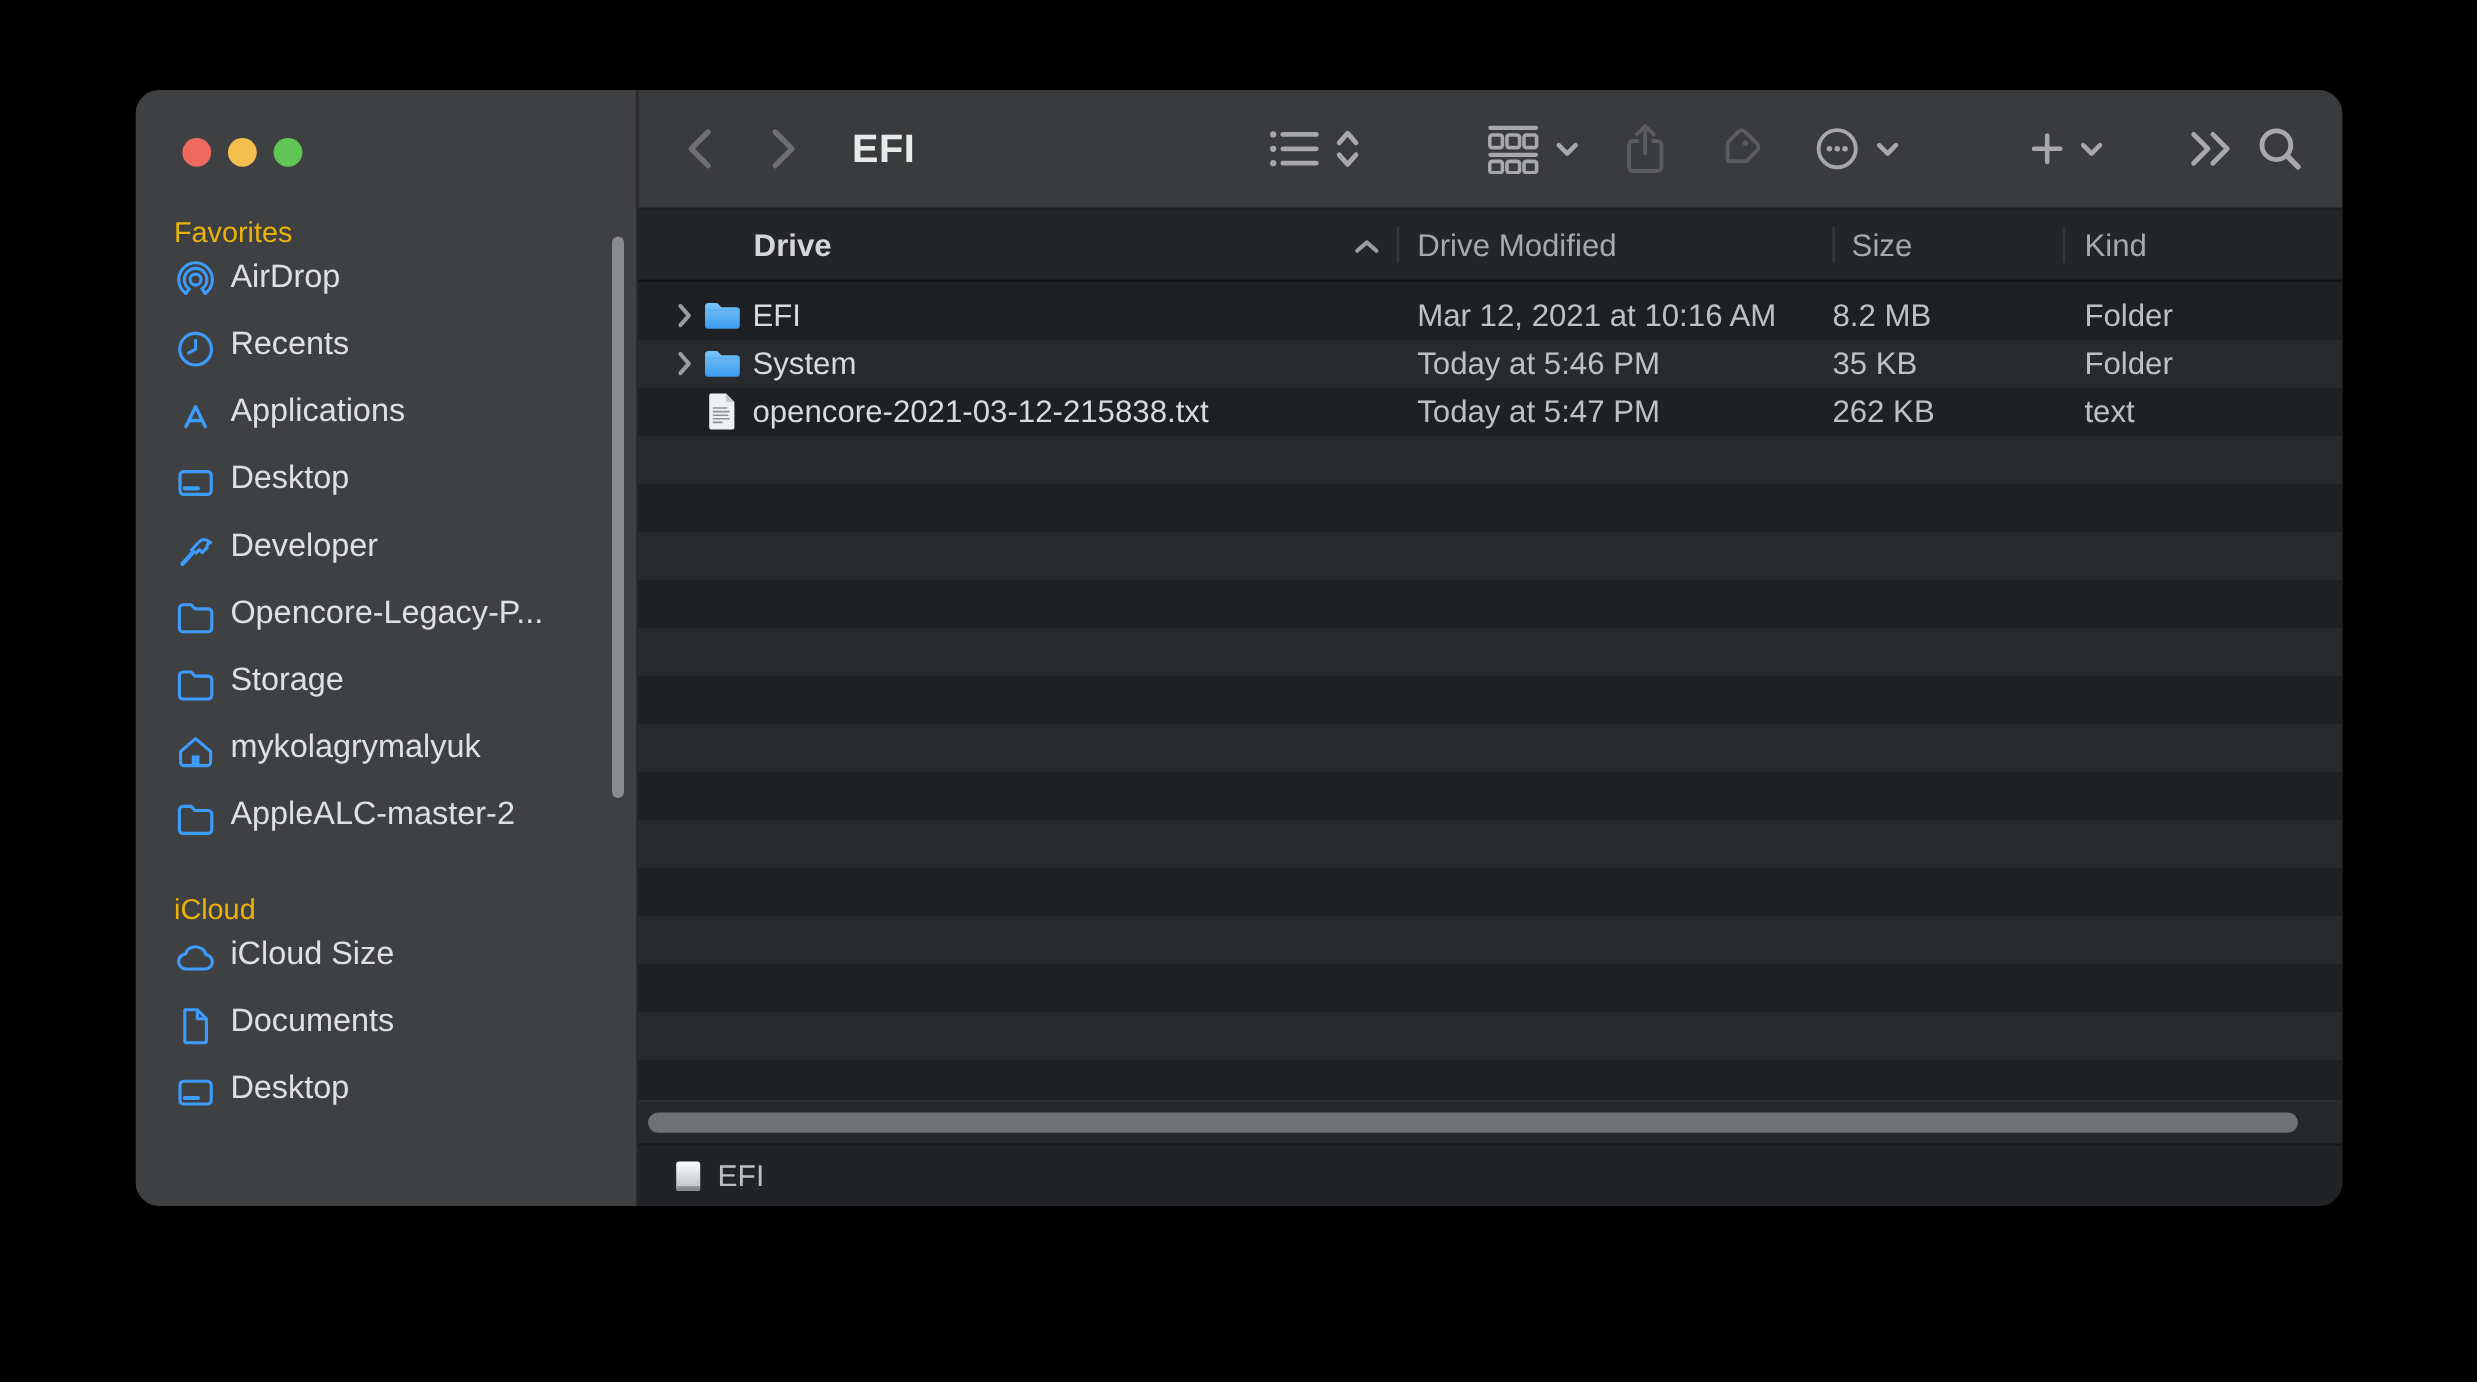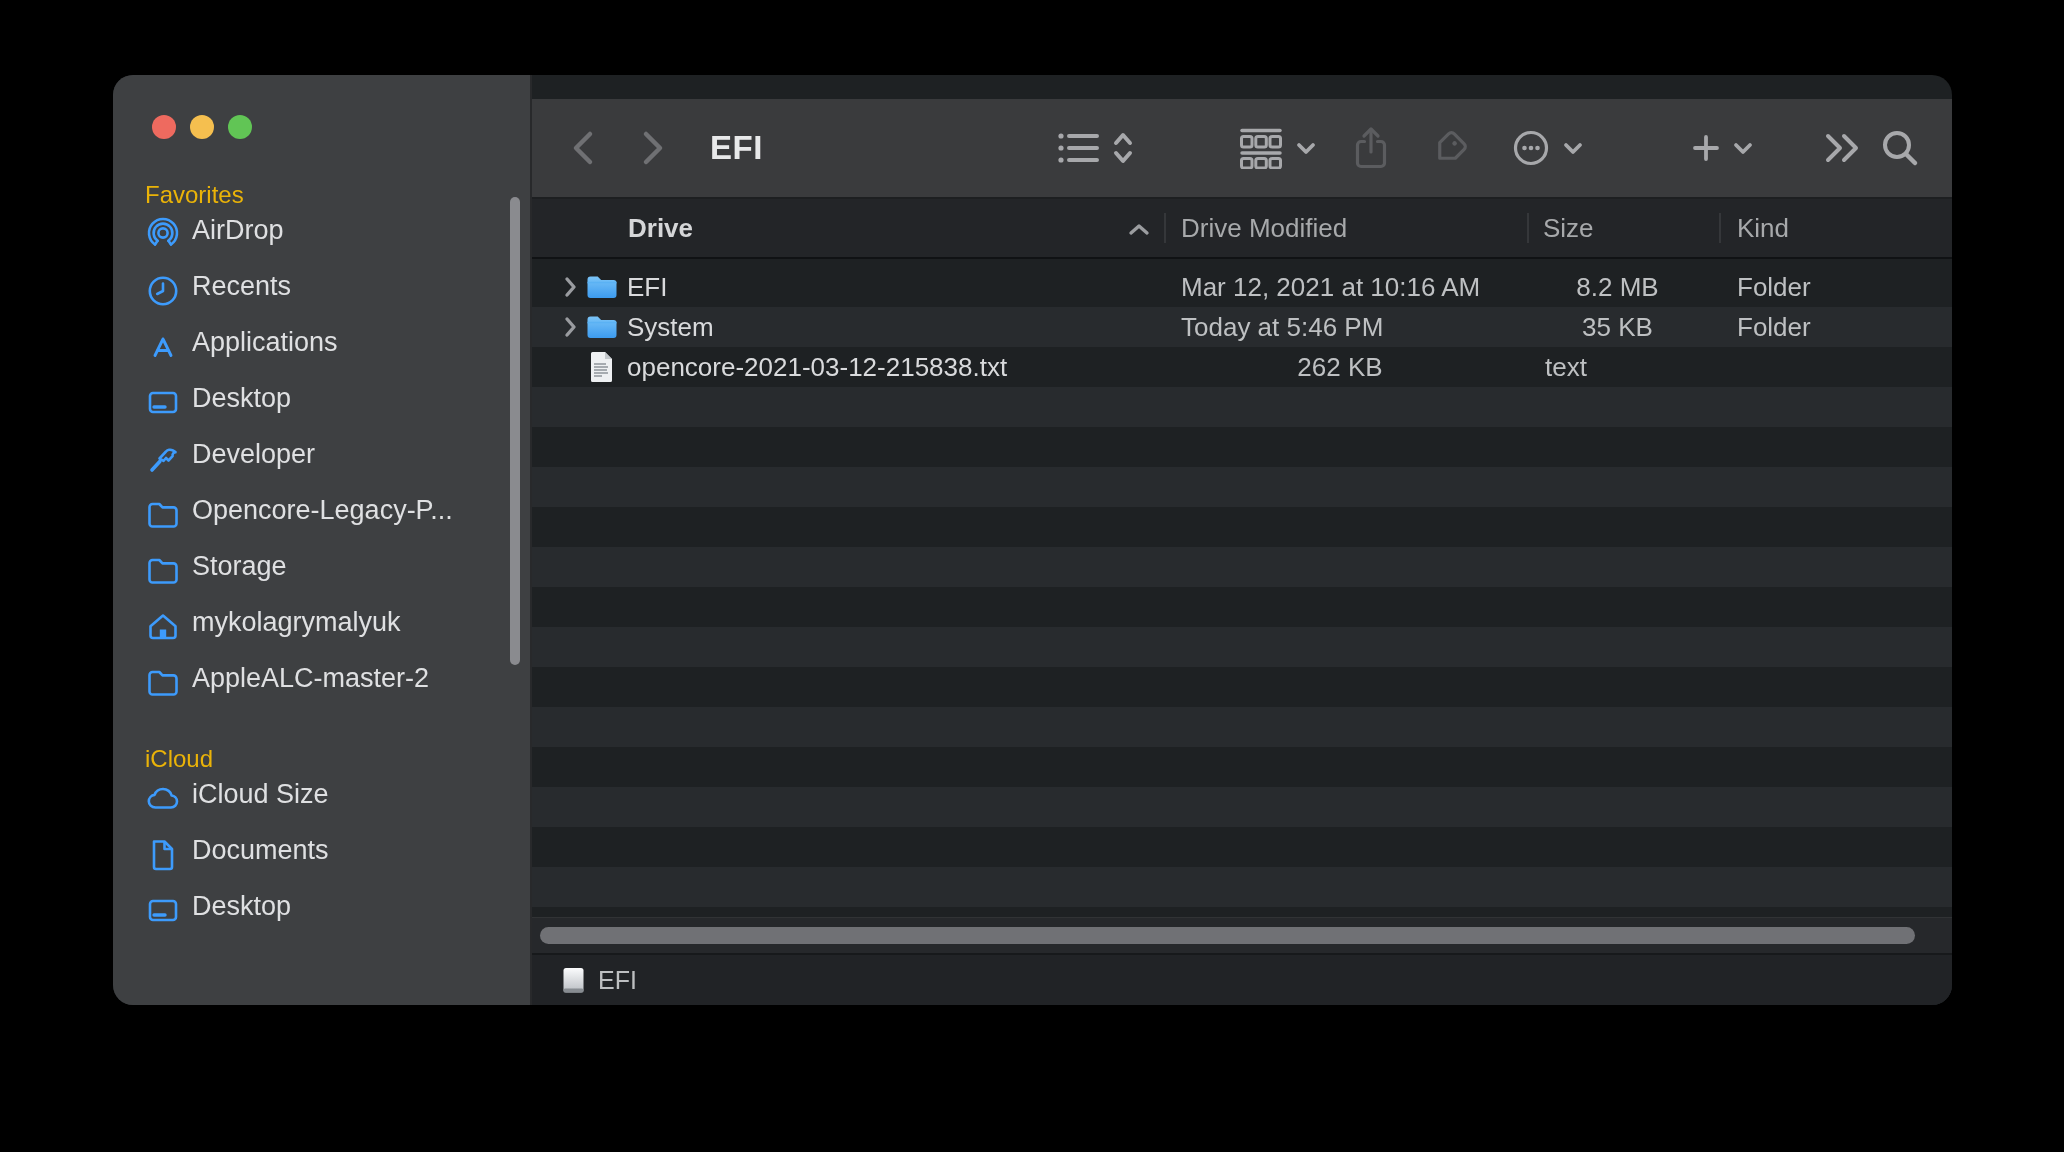--- a/index.html
+++ b/index.html
@@ -19,21 +19,21 @@
   .side-title { font-size:24px; font-weight:normal; color:#eab308; height:34px; padding-left:2px; }
   .side-item { display:flex; align-items:flex-start; height:56px; }
   .side-item .ic { width:40px; height:40px; display:flex; align-items:center; justify-content:center;
                    color:#3d9bfc; flex:0 0 40px; }
   .side-item .lbl { margin-left:9px; font-size:27px; color:#dfe0e2; white-space:nowrap; }
   .side-title.icloud { margin-top:26px; }
   .side-vscroll { position:absolute; top:122px; right:10px; width:10px; height:468px;
                   border-radius:5px; background:#8a8b8f; }
 
   
-  .main { position:relative; flex:1; display:flex; flex-direction:column; background:#1e2123; min-width:0;margin-top:24px; }
+  .main { position:relative; flex:1; display:flex; flex-direction:column; background:#1e2123; min-width:0; }
 
   
   .toolbar { position:relative; height:100px; flex:0 0 100px; background:#3a3b3d;
              border-bottom:2px solid #1d1f21; }
   .tb { position:absolute; top:0; height:98px; display:flex; align-items:center; color:#a7a8ab; }
   .tb.dim { color:#5b5c5f; }
   .tb.nav { color:#6f7073; }
   .tb .gap { width:13px; }
   .win-title { position:absolute; left:178px; top:0; height:98px; display:flex; align-items:center;
                font-size:33px; font-weight:bold; color:#e8e9ea; letter-spacing:.5px; }
@@ -53,21 +53,21 @@
   
   .list { flex:1; border-top:8px solid #1e2123;
           background:repeating-linear-gradient(180deg,#1e2123 0 40px,#282b2e 40px 80px); }
   .row { height:40px; align-items:center; }
   .cell-name { position:relative; height:40px; display:flex; align-items:center; }
   .disc { position:absolute; left:32px; top:9px; color:#9a9ca0; }
   .ficon { position:absolute; left:54px; top:7px; }
   .dicon { position:absolute; left:56px; top:4px; }
   .fname { padding-left:95px; font-size:26px; color:#d9dadc; white-space:nowrap; }
   .cdate { font-size:26px; color:#bec0c2; padding-left:17px; white-space:nowrap; }
-  .csize { font-size:26px; color:#bec0c2; text-align:center; padding-right:11px; white-space:nowrap; }
+  .csize { font-size:26px; color:#bec0c2; text-align:left; padding-right:11px; white-space:nowrap; }
   .ckind { font-size:26px; color:#bec0c2; padding-left:18px; white-space:nowrap; }
 
   
   .bottom { flex:0 0 88px; display:flex; flex-direction:column; }
   .scrolltrack { height:36px; background:#26282b; border-top:1px solid #313335; }
   .hbar { margin:9px 0 0 8px; width:1375px; height:17px; border-radius:9px; background:#707175; }
   .statusbar { height:52px; background:#212326; border-top:2px solid #17191b;
                display:flex; align-items:center; padding-left:30px; gap:13px; }
   .statusbar .loc { font-size:25px; color:#bdbfc1; }
 
@@ -395,20 +395,21 @@
             <svg width="27" height="33" viewBox="0 0 27 33">
               <path d="M3 2.5 a1.5 1.5 0 0 1 1.5 -1.5 H17 L24 8 v21.5 a1.5 1.5 0 0 1 -1.5 1.5 h-18 A1.5 1.5 0 0 1 3 29.5 Z" fill="#eef0f2"></path>
               <path d="M17 1 L24 8 H17 Z" fill="#c3c8cc"></path>
               <g stroke="#8e949a" stroke-width="1.3">
                 <path d="M6 13 H18 M6 16 H20 M6 19 H19 M6 22 H20 M6 25 H14"></path>
               </g>
             </svg>
           </span>
           <span class="fname">opencore-2021-03-12-215838.txt</span>
         </div>
+        <div class="cdate">Today at 5:47 PM</div>
         <div class="csize">262 KB</div>
         <div class="ckind">text</div>
       </div>
 
     </div>
 
     <div class="bottom">
       <div class="scrolltrack">
         <div class="hbar"></div>
       </div>

